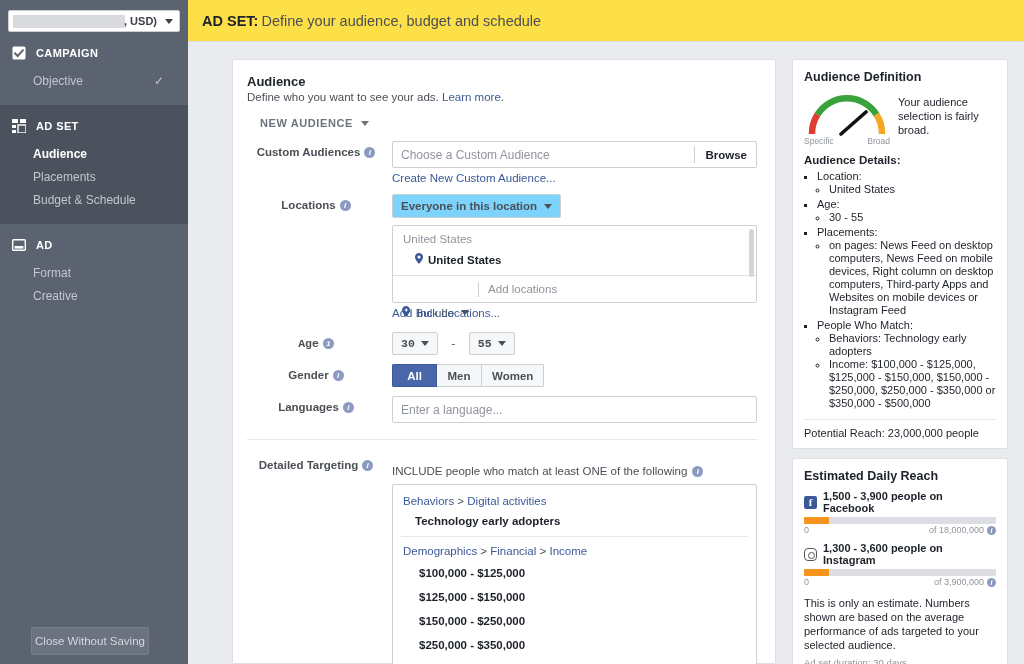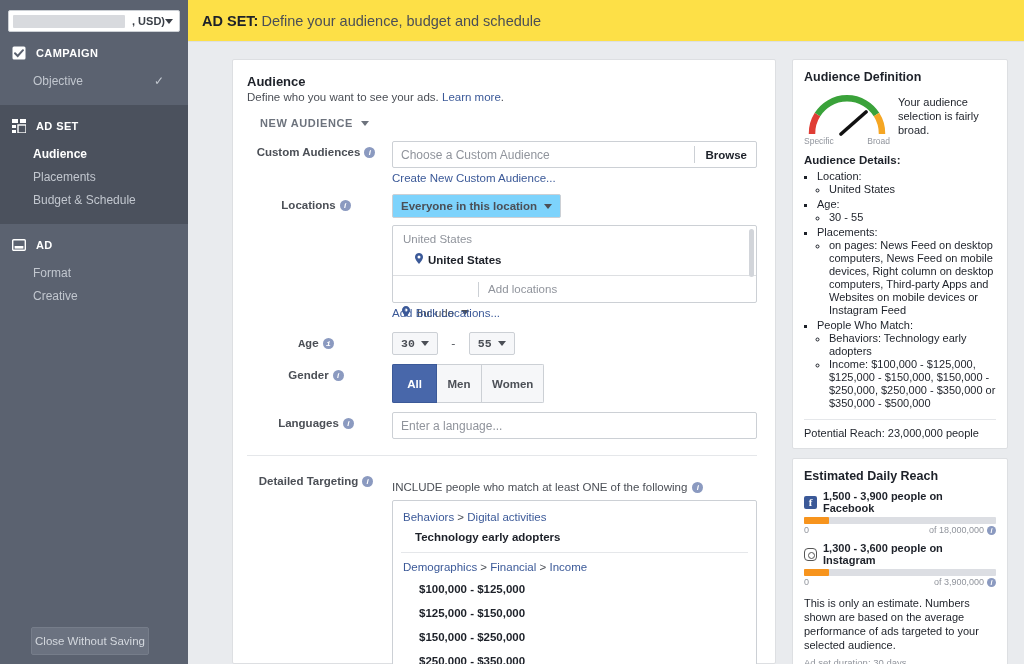--- a/index.html
+++ b/index.html
@@ -33,21 +33,21 @@
     color:#1d2129;
     justify-content:flex-end;
     position:relative;
   }
   .acct-redact {
     position:absolute; left:4px; top:4px;
     width:112px; height:13px;
     background:#d8dade;
     border-radius:1px;
   }
-  .acct-label { font-weight:bold; font-size:11px; color:#3a3f47; margin-right:0; z-index:2;}
+  .acct-label { font-weight:bold; font-size:11px; color:#3a3f47; margin-right:8px; z-index:2;}
   .caret { width:0;height:0;border-left:4px solid transparent;border-right:4px solid transparent;border-top:5px solid #3a3f47;display:inline-block;}
 
   .nav-section { padding:0; }
   .nav-section.active-sec { background:#4b515d; }
   .nav-head {
     display:flex; align-items:center;
     padding:14px 0 10px 12px;
     color:#fff; font-weight:bold; font-size:11px;
     letter-spacing:0.4px;
     text-transform:uppercase;
@@ -144,21 +144,21 @@
     display:inline-flex; align-items:center; justify-content:center; gap:6px;
     border:1px solid #ccd0d5; background:#f6f7f9; border-radius:2px;
     height:23px; min-width:45px; padding:0 8px; font-size:11.5px; font-weight:bold; color:#4b4f56;
   }
   .dash { display:inline-block; padding:0 5px; color:#4b4f56; font-size:11px; vertical-align:middle;}
 
   .seg { display:inline-flex; border-radius:2px; overflow:hidden; }
   .seg div {
     border:1px solid #ccd0d5; border-left:none;
     background:#f6f7f9; color:#4b4f56;
-    height:39px; min-width:45px; padding:0 10px;
+    height:23px; min-width:45px; padding:0 10px;
     display:flex; align-items:center; justify-content:center;
     font-size:11.5px; font-weight:bold;
   }
   .seg div:first-child { border-left:1px solid #ccd0d5; }
   .seg div.on { background:#4867aa; border-color:#3b5998; color:#fff; }
 
   .hr { height:1px; background:#e5e7ea; margin:16px 0 13px 0; }
   .dt-head { display:flex; align-items:center; margin-bottom:7px; }
   .dt-head .row-label { padding-top:0; }
   .dt-head .dt-text { font-size:11.5px; color:#4b4f56; display:flex; align-items:center; gap:5px;margin-top:12px;}

